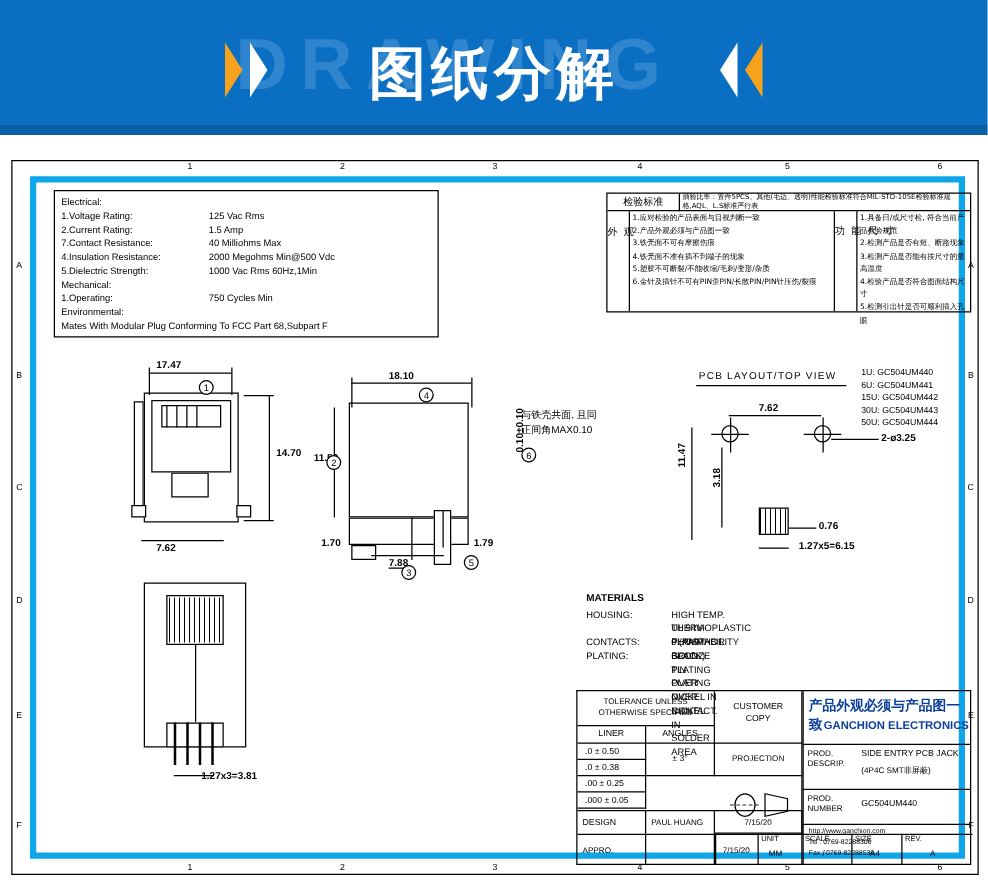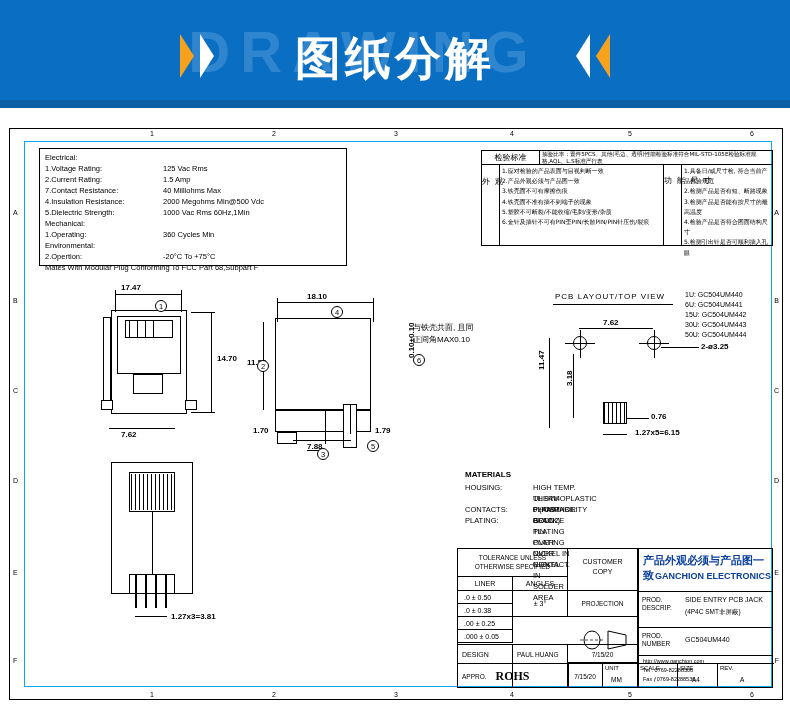--- a/index.html
+++ b/index.html
@@ -11,21 +11,21 @@
   .banner-title{position:absolute;left:0;top:28px;width:790px;text-align:center;font-size:46px;font-weight:bold;color:#ffffff;letter-spacing:4px;font-family:"DejaVu Sans",sans-serif;}
   .chev{position:absolute;top:34px;width:0;height:0;}
   .chev.l1{left:180px;border-left:14px solid #f6a21d;border-top:22px solid transparent;border-bottom:22px solid transparent;}
   .chev.l2{left:200px;border-left:14px solid #ffffff;border-top:22px solid transparent;border-bottom:22px solid transparent;}
   .chev.r1{right:180px;border-right:14px solid #f6a21d;border-top:22px solid transparent;border-bottom:22px solid transparent;}
   .chev.r2{right:200px;border-right:14px solid #ffffff;border-top:22px solid transparent;border-bottom:22px solid transparent;}
   .banner-bottom{position:absolute;left:0;top:100px;width:790px;height:8px;background:#0b5fa5;}
 
   
   .sheet{position:absolute;left:9px;top:128px;width:772px;height:570px;border:1.5px solid #000;background:#fff;}
-  .sheet-inner{position:absolute;left:14px;top:12px;right:10px;bottom:12px;border:1px solid #0ea5e9;}
+  .sheet-inner{position:absolute;left:14px;top:12px;right:10px;bottom:12px;border:5px solid #0ea5e9;}
 
   .zn{position:absolute;font-size:7px;color:#000;font-family:"Liberation Sans",sans-serif;}
   .ztop{top:1px;}
   .zbot{bottom:1px;}
   .zleft{left:3px;}
   .zright{right:3px;}
 
   
   .t{position:absolute;font-size:8px;color:#000;white-space:nowrap;font-family:"Liberation Sans",sans-serif;}
   .tb{font-weight:bold;}
@@ -158,28 +158,24 @@
         </div>
       <div class="row">
           <span class="k">5.Dielectric Strength:</span>
           <span class="v">1000 Vac Rms 60Hz,1Min</span>
         </div>
       <div class="row">
           <span class="k">Mechanical:</span>
         </div>
       <div class="row">
           <span class="k">1.Operating:</span>
-          <span class="v">360 Cycles Min</span>
+          <span class="v">750 Cycles Min</span>
         </div>
       <div class="row">
           <span class="k">Environmental:</span>
-        </div>
-      <div class="row">
-          <span class="k">2.Opertion:</span>
-          <span class="v">-20°C To +75°C</span>
         </div>
       <div class="row" style="height:13px">
           <span class="k">Mates With Modular Plug Conforming To FCC Part 68,Subpart F</span>
         </div>
     </div>
     <div class="bx" style="left:14px;top:6px;width:308px;height:118px;"></div>
 
     <div class="inspect">
       <div class="hdr">检验标准</div>
       <div class="hdr2">抽验比率：置件5PCS。其他(毛边、透明)性能检验标准符合MIL-STD-105E检验标准规格,AQL、L.S标准严行表</div>
@@ -230,21 +226,21 @@
     <div class="part" style="left:86px;top:320px;width:82px;height:132px;"></div>
     <div class="part" style="left:104px;top:330px;width:46px;height:40px;"></div>
     <div class="hatch" style="left:106px;top:332px;width:42px;height:36px;background:repeating-linear-gradient(90deg,#000 0 1px,transparent 1px 4px);"></div>
     <div class="ln" style="left:127px;top:370px;width:1px;height:62px;"></div>
     <div class="part" style="left:104px;top:432px;width:46px;height:20px;"></div>
     <div class="ln" style="left:110px;top:432px;width:2px;height:34px;"></div>
     <div class="ln" style="left:120px;top:432px;width:2px;height:34px;"></div>
     <div class="ln" style="left:130px;top:432px;width:2px;height:34px;"></div>
     <div class="ln" style="left:140px;top:432px;width:2px;height:34px;"></div>
     <div class="dim" style="left:110px;top:474px;width:32px;"></div>
-    <div class="t tb" style="left:146px;top:470px;">1.27x3=3.81</div>
+    <div class="t tb" style="left:132px;top:470px;">1.27x3=3.81</div>
 
     <div class="part" style="left:250px;top:176px;width:96px;height:92px;"></div>
     <div class="part" style="left:250px;top:268px;width:96px;height:22px;"></div>
     <div class="ln" style="left:300px;top:268px;width:1px;height:34px;"></div>
     <div class="part" style="left:318px;top:262px;width:14px;height:44px;"></div>
     <div class="ln" style="left:325px;top:262px;width:1px;height:30px;"></div>
     <div class="part" style="left:252px;top:290px;width:20px;height:12px;"></div>
 
     <div class="dim" style="left:252px;top:160px;width:96px;"></div>
     <div class="dimv" style="left:252px;top:156px;height:24px;"></div>
@@ -347,21 +343,20 @@
       <div class="projsym">
         <svg width="70" height="46" viewBox="0 0 70 46">
           <ellipse cx="24" cy="23" rx="8" ry="9" fill="none" stroke="#000" stroke-width="1"></ellipse>
           <line x1="12" y1="23" x2="36" y2="23" stroke="#000" stroke-width="0.7" stroke-dasharray="3,2"></line>
           <path d="M40 14 L58 18 L58 28 L40 32 Z" fill="none" stroke="#000" stroke-width="1"></path>
         </svg>
       </div>
 
       <div class="dsg">DESIGN</div>
       <div class="sigbox" style="left:55px;top:95px;width:55px;height:19px;line-height:19px;padding-left:4px;">PAUL HUANG</div>
-      <div class="rohs">ROHS</div>
       <div class="sigbox" style="left:110px;top:114px;width:0px;height:25px;"></div>
 
       <div class="sigbox" style="left:0px;top:114px;width:55px;height:25px;line-height:25px;padding-left:4px;border-left:0;">APPRO.</div>
       <div class="sigbox" style="left:55px;top:114px;width:55px;height:25px;"></div>
 
       <div class="sigbox" style="left:110px;top:114px;width:35px;height:25px;line-height:25px;text-align:center;">7/15/20</div>
       <div class="sigbox" style="left:110px;top:95px;width:70px;height:19px;line-height:19px;text-align:center;font-size:6.5px;">7/15/20</div>
 
       <div class="company">
         <div class="cnname">产品外观必须与产品图一致</div>

